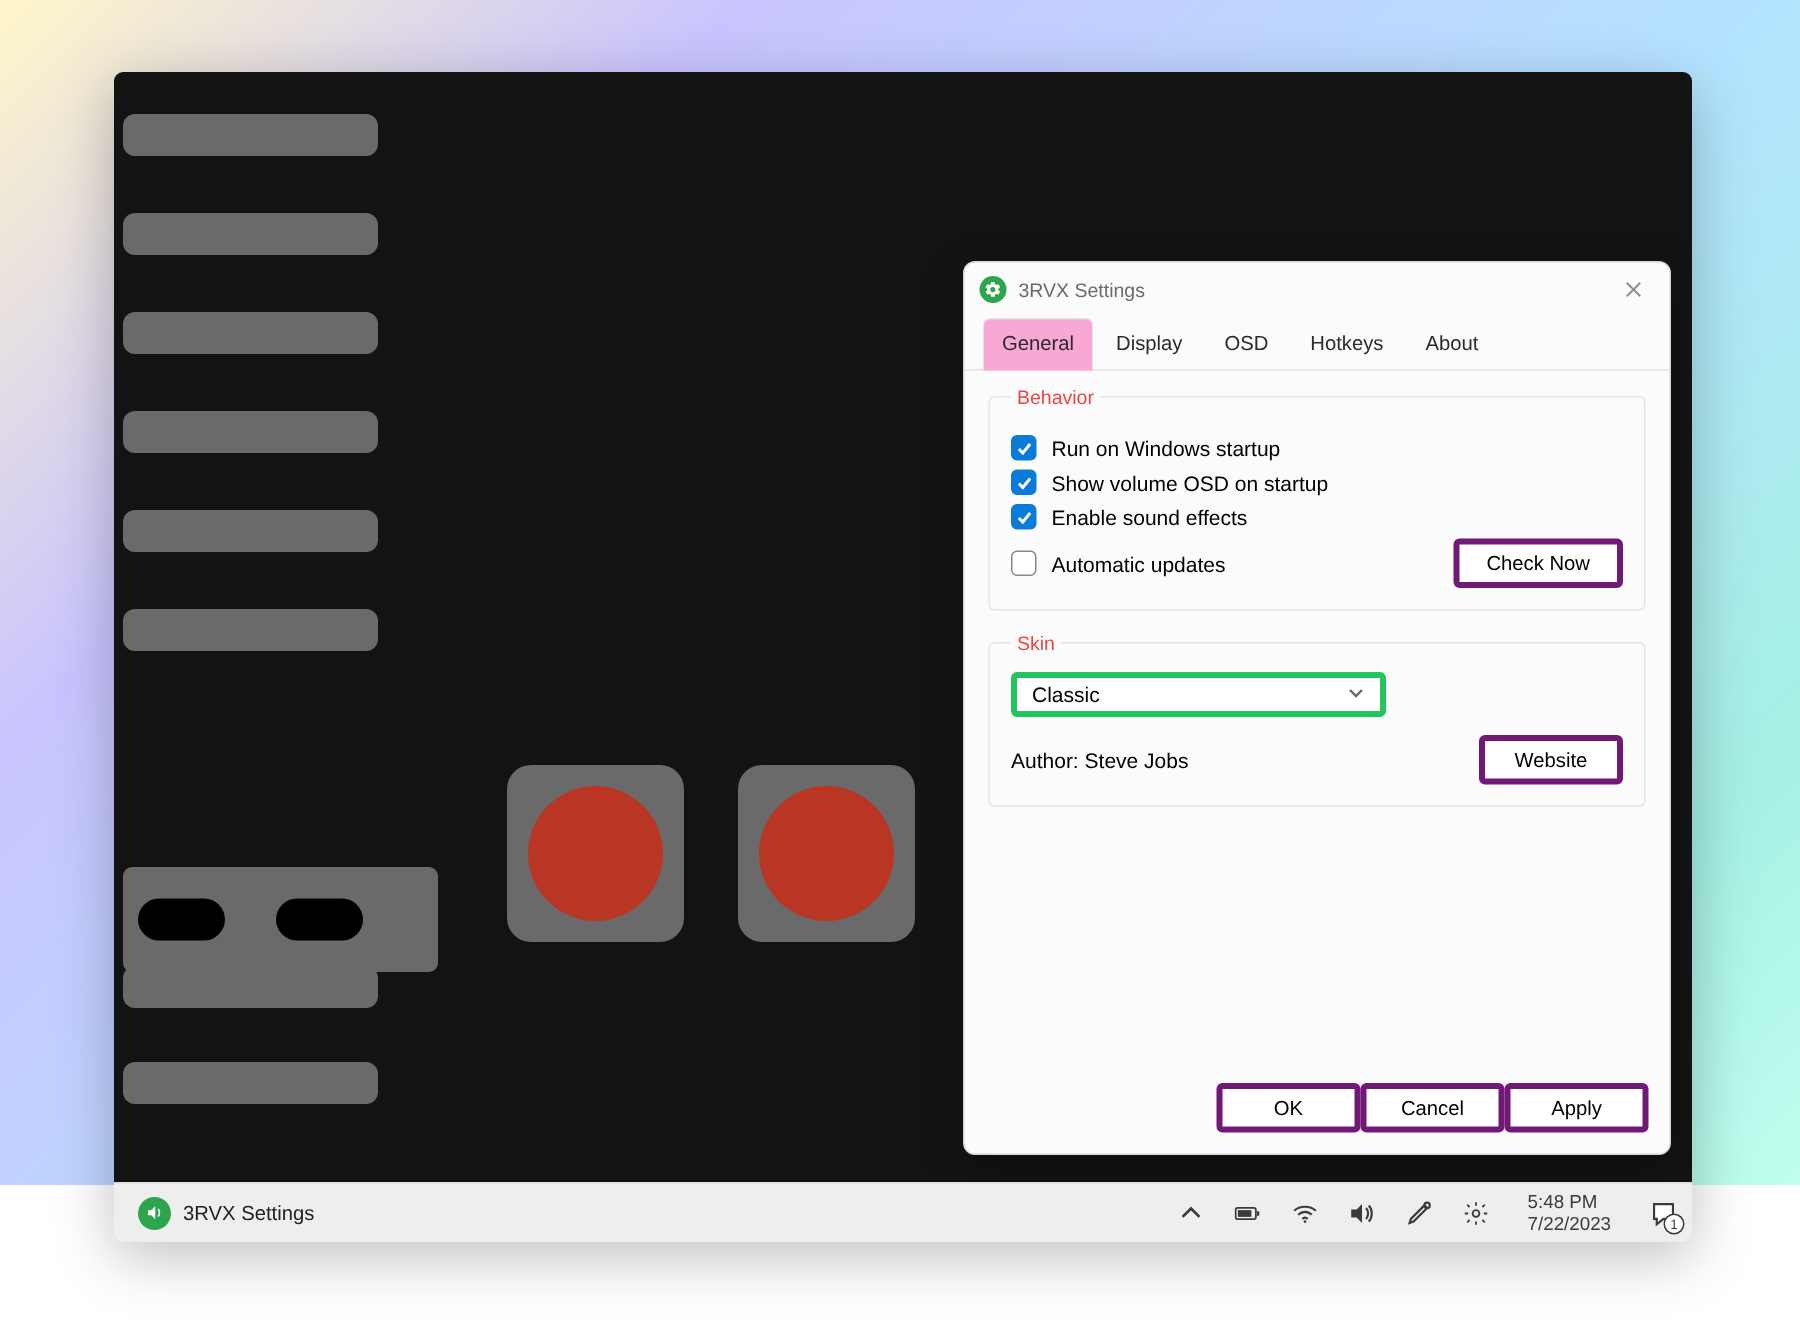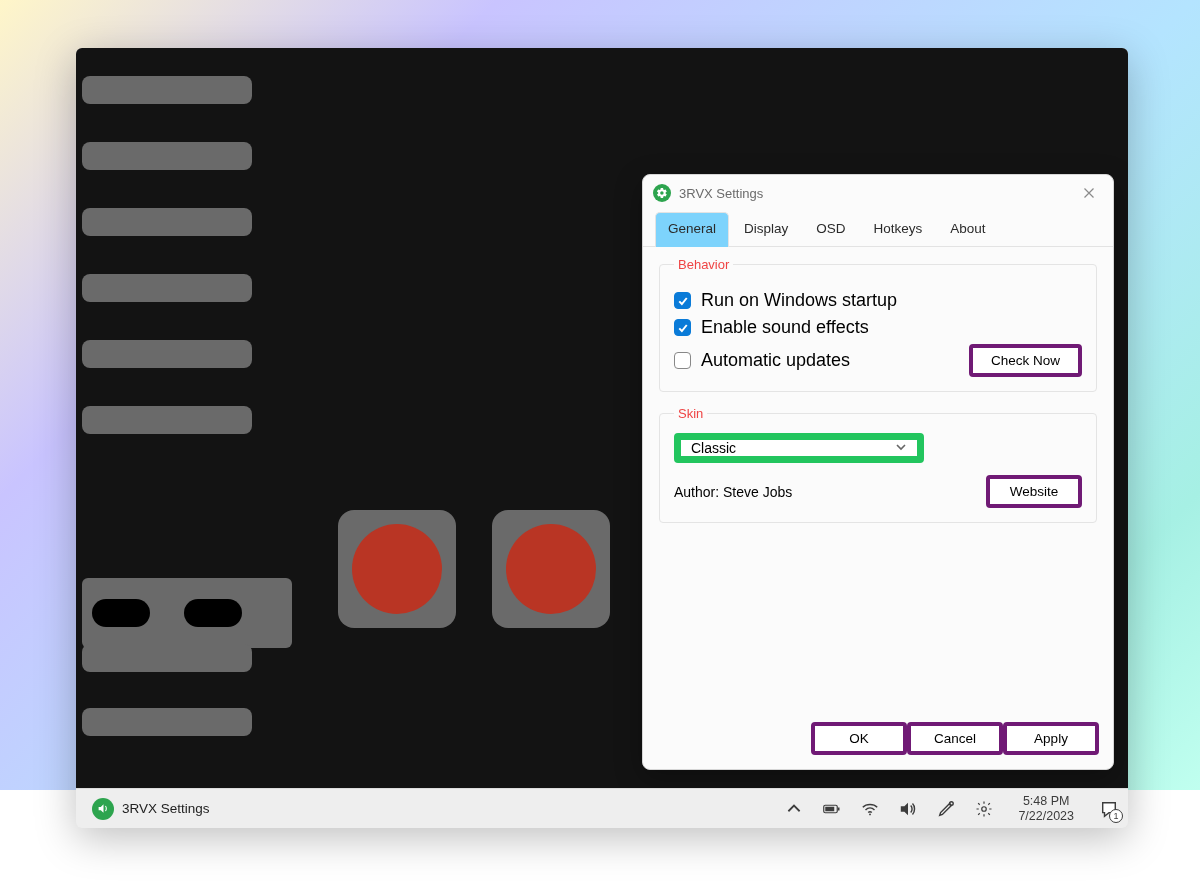--- a/index.html
+++ b/index.html
@@ -98,42 +98,42 @@
   }
   .tab {
     padding: 8px 12px 6px 12px;
     font-size: 13.5px; color: #2b2b2b;
     border: 1px solid transparent; border-bottom: none;
     position: relative; top: 1px;
     cursor: default;
   }
   .tab.active {
     border-color: #e3e3e3;
-    background: #7dd3fc;
+    background: #f9a8d4;
     border-top-left-radius: 5px; border-top-right-radius: 5px;
   }
 
   .panel {
     flex: 1; padding: 10px 16px 8px 16px; overflow: hidden;
     display: flex; flex-direction: column; gap: 14px;
   }
 
   fieldset.group {
     border: 1px solid #e4e4e4;
     border-radius: 4px;
     padding: 12px 14px 14px 14px;
   }
   fieldset.group > legend {
     font-size: 13px; color: #ef4444; padding: 0 4px;
   }
 
   .chk-row {
     display: flex; align-items: center; gap: 10px;
     margin: 6px 0;
-    font-size: 18px;
+    font-size: 14px;
   }
   .chk {
     width: 17px; height: 17px; border: 1px solid #888; border-radius: 4px;
     display: inline-flex; align-items:center; justify-content:center;
     background: #fff;
   }
   .chk.checked { background: #0a7bd8; border-color: #0a7bd8; }
   .chk.checked svg { width: 12px; height: 12px; stroke: #fff; stroke-width: 2.6; fill: none; }
   .chk svg { display:none; }
   .chk.checked svg { display:block; }
@@ -144,21 +144,21 @@
   }
 
   .winbtn {
     border: 4px solid #701a75; background: #fff;
     padding: 5px 18px; font-size: 13.5px;
     border-radius: 4px; min-width: 96px; text-align:center;
     cursor: default;
   }
 
   .select {
-    border: 7px solid #22c55e; background: #fff;
+    border: 4px solid #22c55e; background: #fff;
     height: 30px; border-radius: 4px;
     display: flex; align-items: center; justify-content: space-between;
     padding: 0 10px; font-size: 14px;
   }
   .select.wide { width: 100%; }
   .select .chev { color: #666; }
 
   .author-row {
     display: flex; align-items: center; justify-content: space-between;
     margin-top: 12px; font-size: 14px; gap: 33px;
@@ -186,21 +186,21 @@
     background: #2da44e; display:flex; align-items:center; justify-content:center;
   }
   .tsk-app-icon svg { width: 13px; height: 13px; fill: #fff; }
   .task-label { font-size: 13.5px; color: #222; }
   .tray {
     margin-left: auto; display: flex; align-items: center; gap: 18px;
     color: #3c3c3c;
   }
   .tray-icon { width: 20px; height: 20px; display:flex; align-items:center; justify-content:center; }
   .tray-icon svg { width: 18px; height: 18px; fill: none; stroke: #3c3c3c; stroke-width: 1.6; }
-  .clock { text-align: center; font-size: 12.5px; line-height: 1.2; padding: 0 6px; }
+  .clock { text-align: left; font-size: 12.5px; line-height: 1.2; padding: 0 6px; }
   .note-icon {
     width: 22px; height: 22px; position: relative;
     display:flex; align-items:center; justify-content:center;
   }
   .note-icon svg { width: 18px; height: 18px; stroke:#3c3c3c; stroke-width:1.6; fill:#fff;}
   .note-badge {
     position:absolute; right:-3px; bottom:-3px;
     min-width:14px; height:14px; border-radius:7px;
     background:#fff; border:1px solid #3c3c3c;
     font-size:9px; display:flex; align-items:center; justify-content:center;
@@ -269,20 +269,28 @@
 
           <label class="chk-row">
             <span class="chk checked">
               <svg viewBox="0 0 16 16">
                   <polyline points="3 8.5 6.5 12 13 4"></polyline>
                 </svg>
             </span>
             <span>Run on Windows startup</span>
           </label>
 
+          <label class="chk-row">
+            <span class="chk checked">
+              <svg viewBox="0 0 16 16">
+                  <polyline points="3 8.5 6.5 12 13 4"></polyline>
+                </svg>
+            </span>
+            <span>Show volume OSD on startup</span>
+          </label>
 
           <label class="chk-row">
             <span class="chk checked">
               <svg viewBox="0 0 16 16">
                   <polyline points="3 8.5 6.5 12 13 4"></polyline>
                 </svg>
             </span>
             <span>Enable sound effects</span>
           </label>
 

